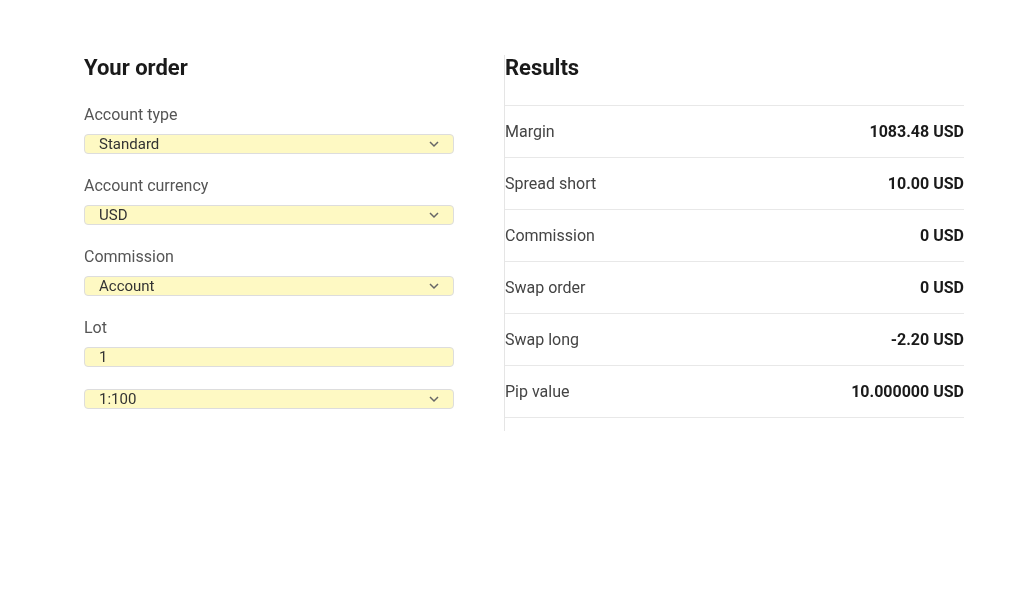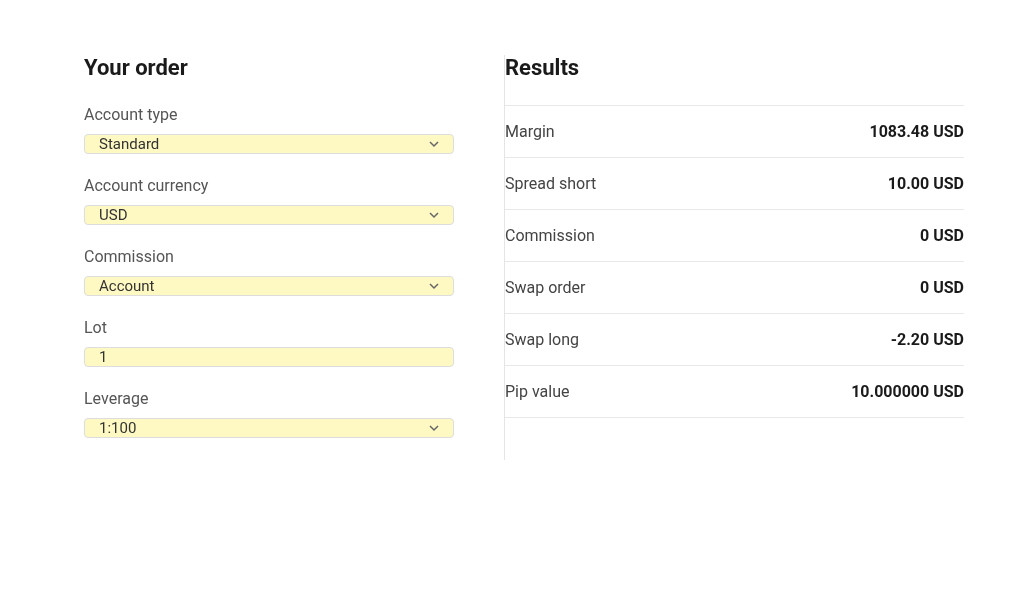--- a/index.html
+++ b/index.html
@@ -130,21 +130,20 @@
         </span>
       </div>
     </div>
 
     <div class="field">
       <span class="field-label">Lot</span>
       <div class="input-box">1</div>
     </div>
 
     <div class="field">
-      <span class="field-label">Leverage</span>
       <div class="select-wrapper">
         <div class="select-box">1:100</div>
         <span class="chevron">
           <svg width="12" height="12" viewBox="0 0 12 12">
               <path d="M2 4 L6 8 L10 4" stroke="#666" stroke-width="1.5" fill="none"></path>
             </svg>
         </span>
       </div>
     </div>
   </div>

